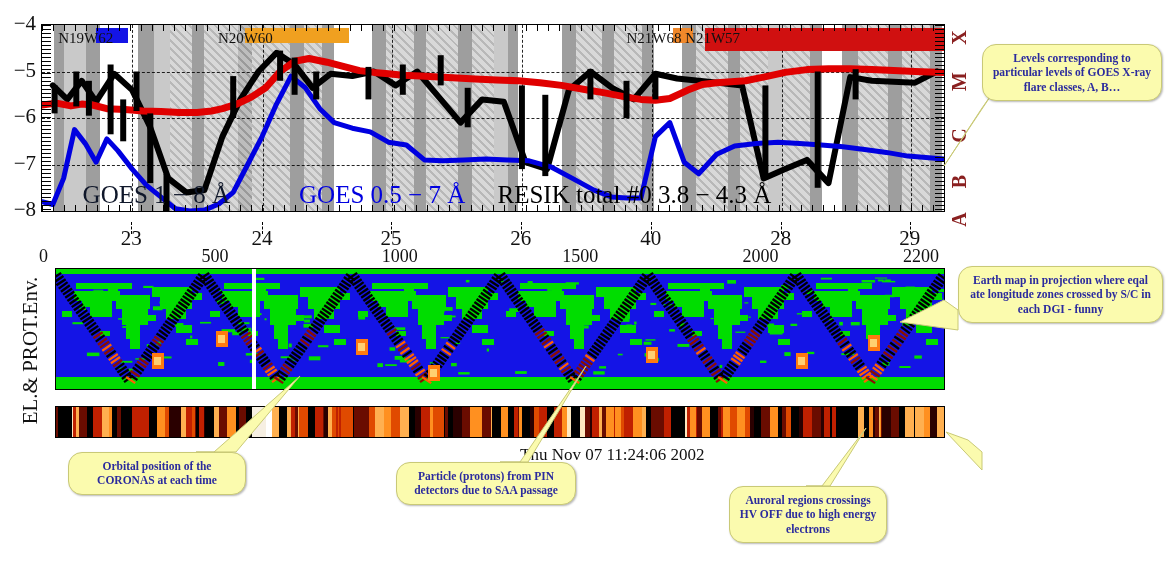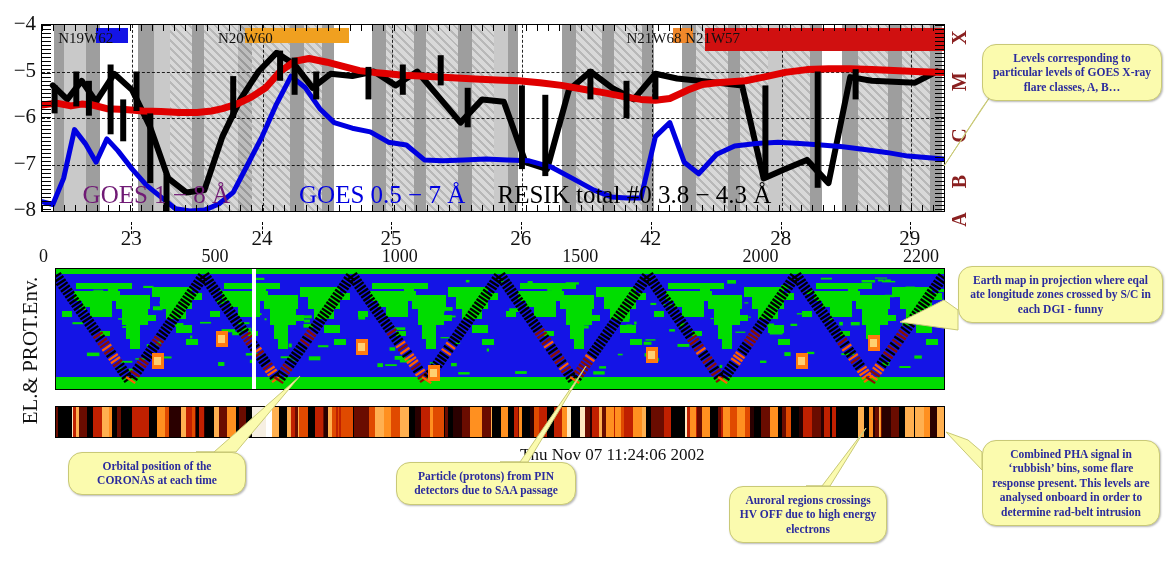--- a/index.html
+++ b/index.html
@@ -174,21 +174,21 @@
         <div class="evbar" style="left: 662.97px; width: 239.03px; top: 3px; background: rgb(208, 16, 16);"></div>
         <div class="evbar" style="left: 662.97px; width: 239.03px; top: 16px; background: rgb(208, 16, 16); height: 10px;"></div>
       </div>
     <div id="evlabels">
         <div class="evlabel" style="left: 16.236px; top: 5px;">N19W62</div>
         <div class="evlabel" style="left: 175.89px; top: 5px;">N20W60</div>
         <div class="evlabel" style="left: 584.496px; top: 5px;">N21W68</div>
         <div class="evlabel" style="left: 643.126px; top: 5px;">N21W57</div>
       </div>
     <div id="curvecaps">
-        <div class="curvecap" style="color: #701a75; left: 40.59px; top: 157.17px; text-align: center;">GOES 1 − 8 Å</div>
+        <div class="curvecap" style="color: #0f172a; left: 40.59px; top: 157.17px; text-align: center;">GOES 1 − 8 Å</div>
         <div class="curvecap" style="color: rgb(0, 0, 224); left: 257.07px; top: 157.17px;">GOES 0.5 − 7 Å</div>
         <div class="curvecap" style="color: rgb(0, 0, 0); left: 455.51px; top: 157.17px;">RESIK total #0  3.8 − 4.3 Å</div>
       </div>
     <div class="ticks-l"></div>
     <div class="ticks-r"></div>
     <div class="ticks-b"></div>
     <div class="ticks-t"></div>
   </div>
 
   <div id="flareclass">
@@ -206,21 +206,21 @@
       <div class="dashtick" style="left: 520.864px;"></div>
       <div class="dashtick" style="left: 650.752px;"></div>
       <div class="dashtick" style="left: 780.64px;"></div>
       <div class="dashtick" style="left: 909.626px;"></div>
     </div>
   <div id="xaxis-days">
       <span style="left: 90.2px; top: 0px;">23</span>
       <span style="left: 220.99px; top: 0px;">24</span>
       <span style="left: 349.976px; top: 0px;">25</span>
       <span style="left: 479.864px; top: 0px; font-family: Liberation Serif, serif;">26</span>
-      <span style="left: 609.752px; top: 0px;">42</span>
+      <span style="left: 609.752px; top: 0px;">40</span>
       <span style="left: 739.64px; top: 0px;">28</span>
       <span style="left: 868.626px; top: 0px;">29</span>
     </div>
   <div id="xaxis-num">
       <span style="left: -2px; top: 0px;">0</span>
       <span style="left: 160.4px; top: 0px;">500</span>
       <span style="left: 340.8px; top: 0px;">1000</span>
       <span style="left: 521.2px; top: 0px;">1500</span>
       <span style="left: 701.6px; top: 0px;">2000</span>
       <span style="left: 862px; top: 0px;">2200</span>
@@ -1101,21 +1101,20 @@
       <polygon points="982,452 968,440 946,432 982,470" fill="#fbfbae" stroke="#c9c977" stroke-width="1"></polygon>
       <polygon points="196,452 214,452 300,376 236,452" fill="#fbfbae" stroke="#c9c977" stroke-width="1"></polygon>
       <polygon points="500,462 520,462 586,366 528,462" fill="#fbfbae" stroke="#c9c977" stroke-width="1"></polygon>
       <polygon points="806,486 830,486 866,428 822,486" fill="#fbfbae" stroke="#c9c977" stroke-width="1"></polygon>
     </svg>
 
   <div class="callout" id="co-flare-levels" style="left:982px;top:44px;width:180px;">Levels corresponding to particular levels of GOES X-ray flare classes, A, B…</div>
 
   <div class="callout" id="co-earth-map" style="left:958px;top:266px;width:205px;">Earth map in projection where eqal ate longitude zones crossed by S/C in each DGI - funny</div>
 
-  <div class="callout" id="co-pha" style="left:982px;top:440px;width:178px;">Combined PHA signal in ‘rubbish’ bins, some flare response present. This levels are analysed onboard in order to determine rad-belt intrusion</div>
 
   <div class="callout" id="co-orbital" style="left:68px;top:452px;width:178px;">Orbital position of the CORONAS at each time</div>
 
   <div class="callout" id="co-saa" style="left:396px;top:462px;width:180px;">Particle (protons) from PIN detectors due to SAA passage</div>
 
   <div class="callout" id="co-auroral" style="left:729px;top:486px;width:158px;">Auroral regions crossings HV OFF due to high energy electrons</div>
 
 </div>
 
 </body></html>

